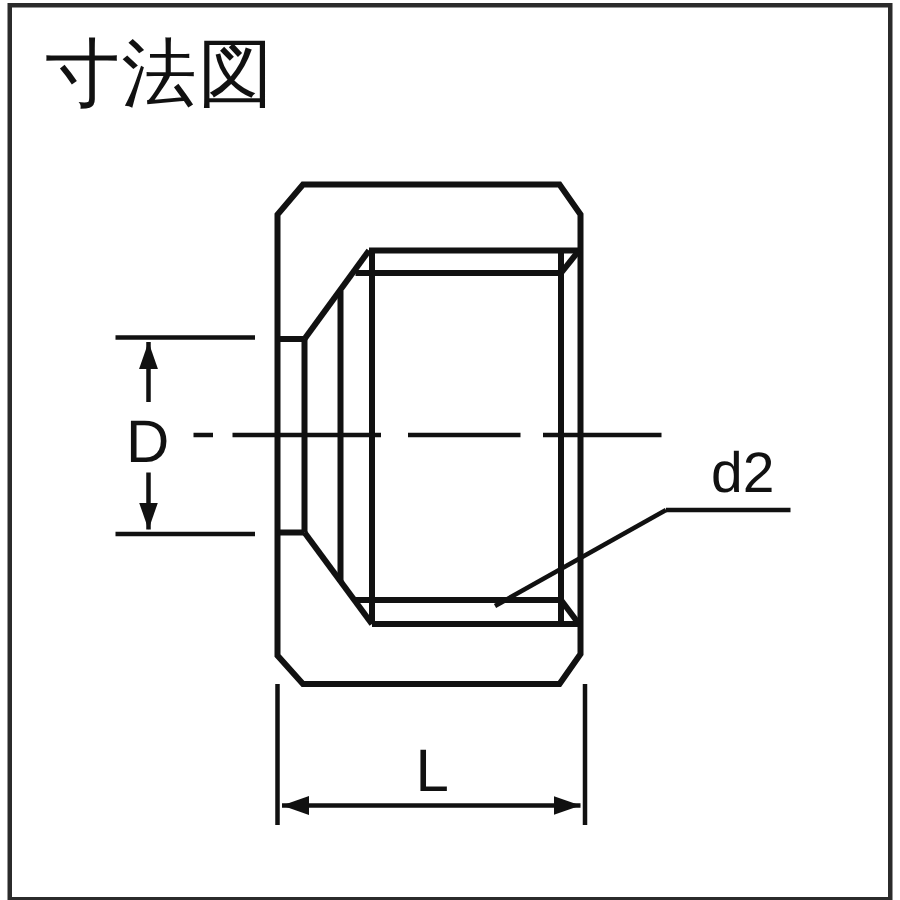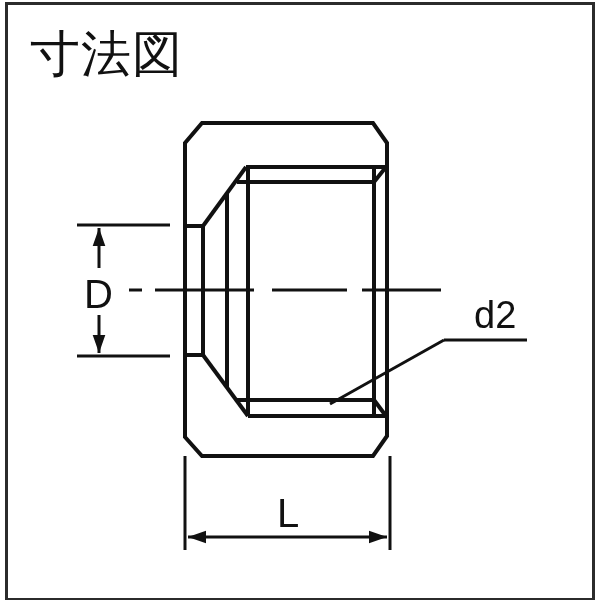--- a/index.html
+++ b/index.html
@@ -3,21 +3,21 @@
   <meta charset="utf-8">
   <style>
     html, body { margin: 0; padding: 0; background: #ffffff; }
     body { width: 600px; height: 600px; position: relative; overflow: hidden; }
     .frame {
       position: absolute; left: 5px; top: 2px; width: 584px; height: 593px;
       border: 3px solid #2b2b2b; box-sizing: content-box; background: #fff;
     }
     .title {
       position: absolute; left: 30px; top: 26px;
-      font-family: Liberation Sans, sans-serif; font-size: 50px; line-height: 56px;
+      font-family: Liberation Mono, monospace; font-size: 50px; line-height: 56px;
       color: #111; letter-spacing: 1px; font-weight: normal;
     }
     svg.drawing { position: absolute; left: 0; top: 0; }
     .lbl { font-family: "Liberation Sans", sans-serif; fill: #111; }
   </style>
 </head>
 <body>
 
 <div class="frame"></div>
 <div class="title">寸法図</div>

